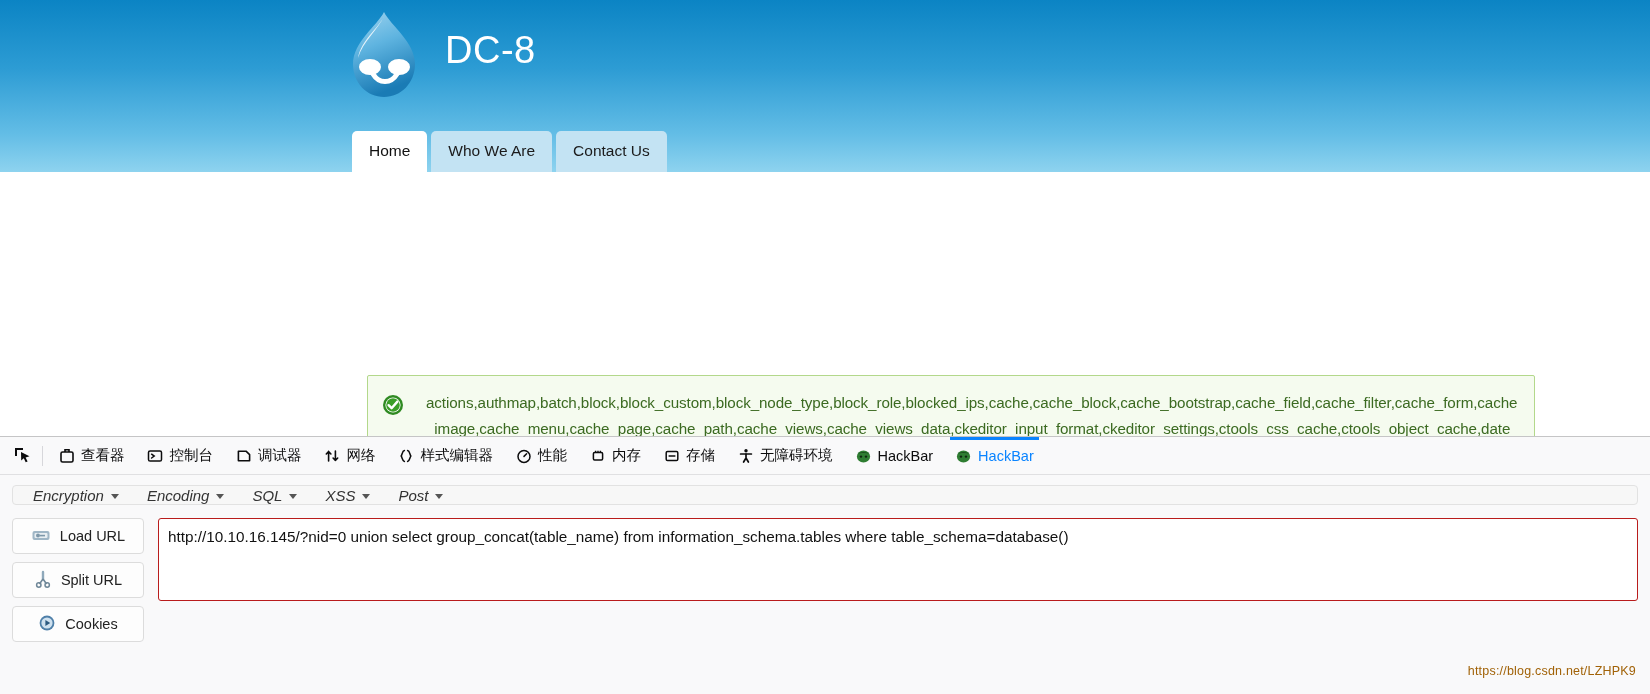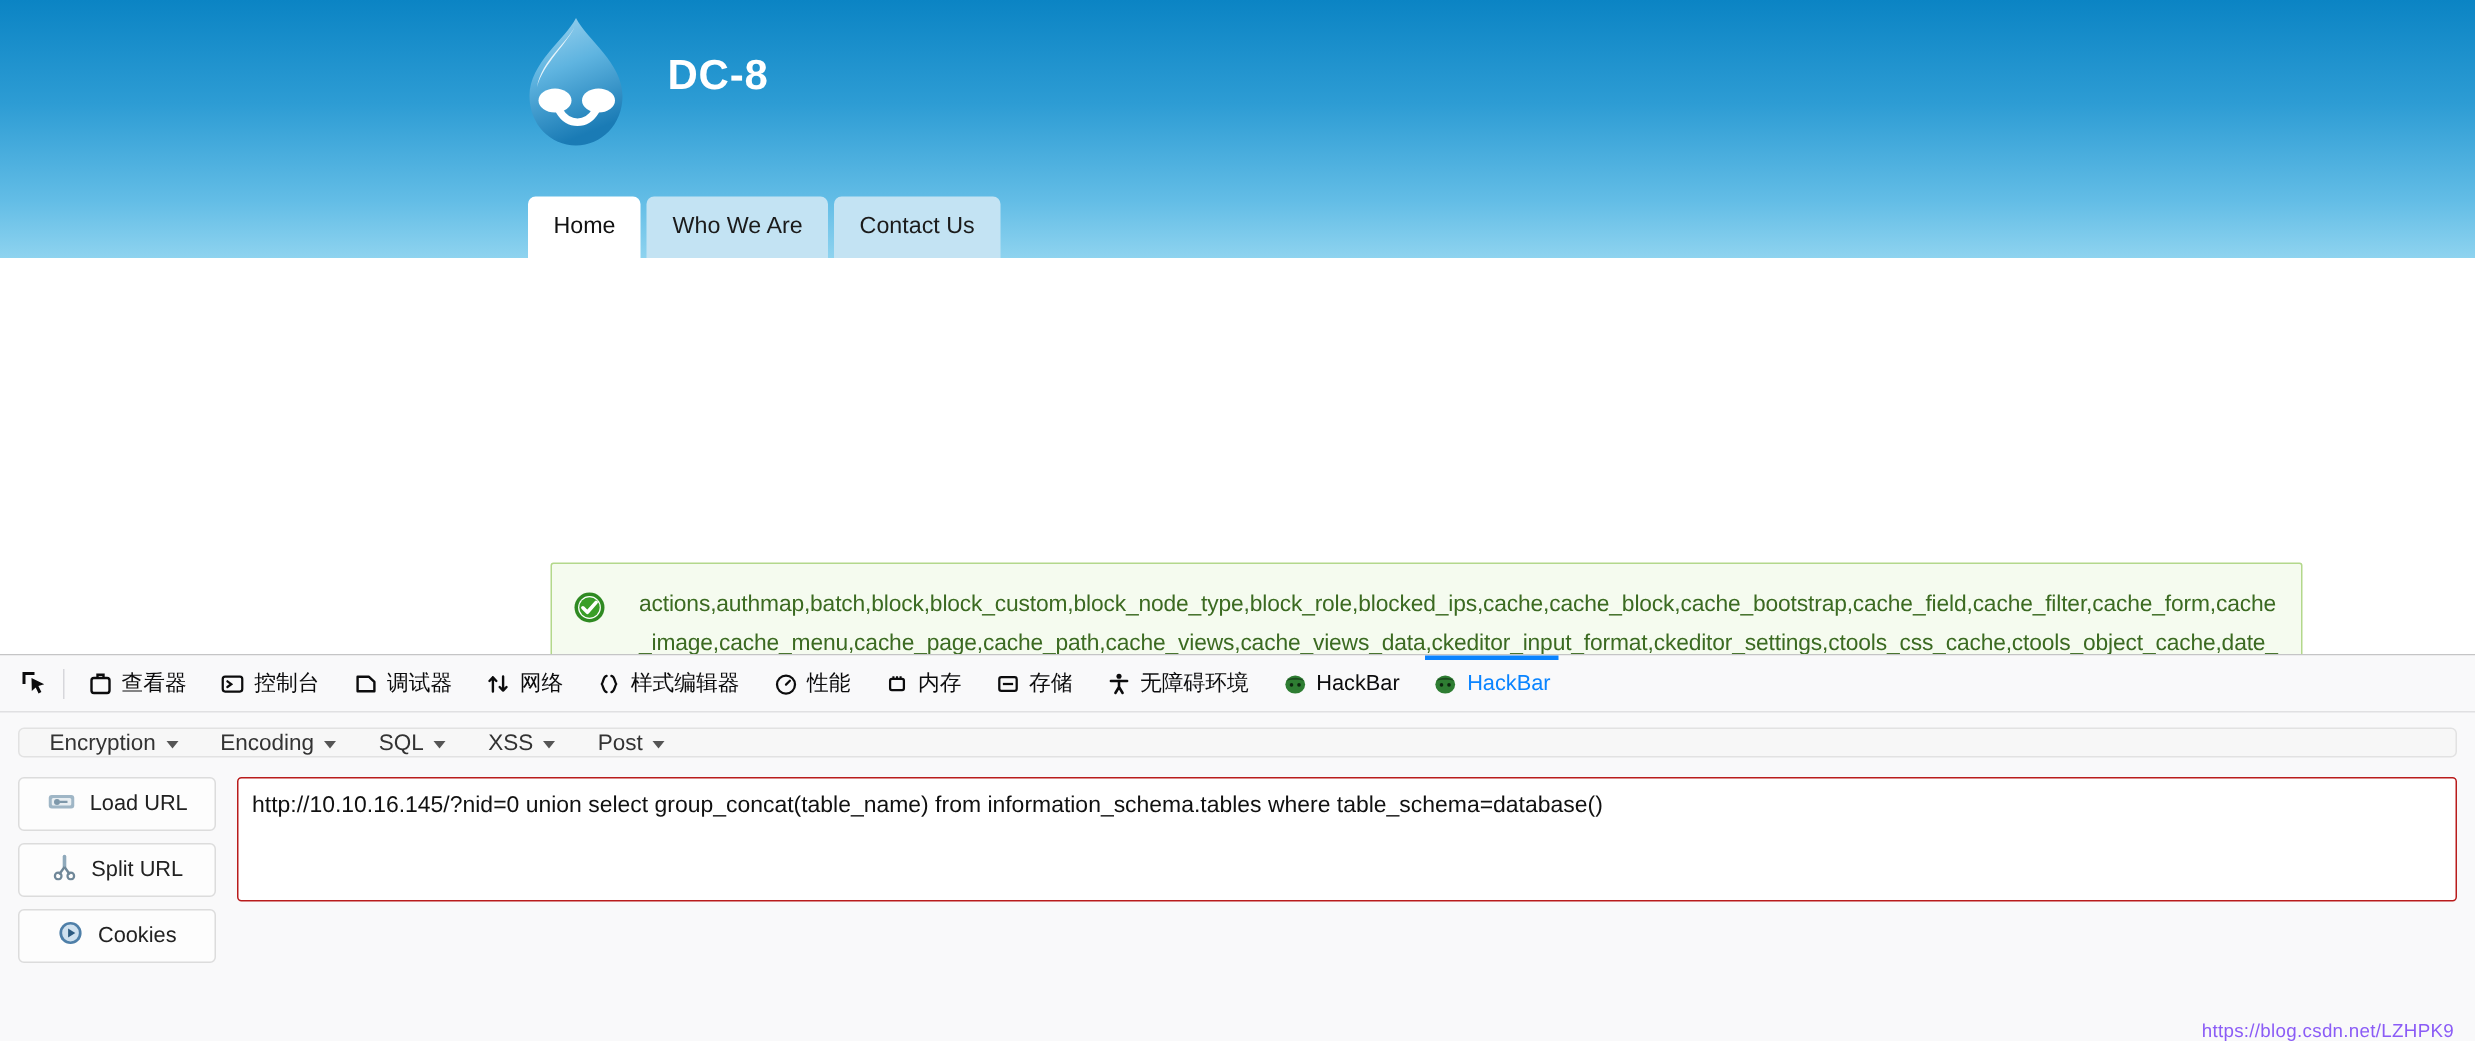--- a/index.html
+++ b/index.html
@@ -19,22 +19,22 @@
     background: linear-gradient(to bottom, #0b84c4 0%, #2d9cd4 40%, #63bde6 78%, #8ed3ef 100%);
     overflow: hidden;
   }
   .brand {
     position: absolute; left: 345px; top: 8px;
     display: flex; align-items: center; gap: 22px;
   }
   .logo-wrap { width: 78px; height: 94px; position: relative; }
   .site-title {
     color: #ffffff;
-    font-size: 28px;
-    font-weight: bold;
+    font-size: 38px;
+    font-weight: normal;
     letter-spacing: 0.5px;
     line-height: 1;
     padding-bottom: 10px;
   }
   .nav-tabs {
     position: absolute; left: 352px; bottom: 0;
     display: flex; align-items: flex-end; gap: 4px;
   }
   .nav-tab {
     background: #c3e3f3;
@@ -122,20 +122,21 @@
 
   
   .hb-panel { position: relative; padding: 10px 12px 0 12px; }
   .hb-menubar {
     display: flex; align-items: center;
     background: #f7f7f7;
     border: 1px solid #e2e2e2;
     border-radius: 4px;
     height: 20px;
     padding: 0 6px;
+    font-style: italic;
   }
   .hb-menu {
     display: flex; align-items: center; gap: 7px;
     font-size: 15px; color: #333;
     padding: 0 14px; height: 34px; cursor: pointer;
   }
   .caret {
     width: 0; height: 0;
     border-left: 4.5px solid transparent;
     border-right: 4.5px solid transparent;
@@ -176,22 +177,22 @@
   .cbox {
     width: 15px; height: 15px;
     border: 1.6px solid #4a4a4a;
     border-radius: 2px;
     background: #fff;
     display: inline-block;
   }
   .clear-all { color: #1a73c7; font-size: 15.6px; cursor: pointer; margin-left: 12px; }
 
   .watermark {
-    position: absolute; right: 14px; bottom: 0;
-    color: #8b5cf6; font-size: 12.5px;
+    position: absolute; right: 14px; bottom: 16px;
+    color: #a16207; font-size: 12.5px;
     letter-spacing: 0.2px;
     user-select: none;
   }
 </style>
 </head>
 <body>
 
 <div id="page">
 
   <div class="site-header">

